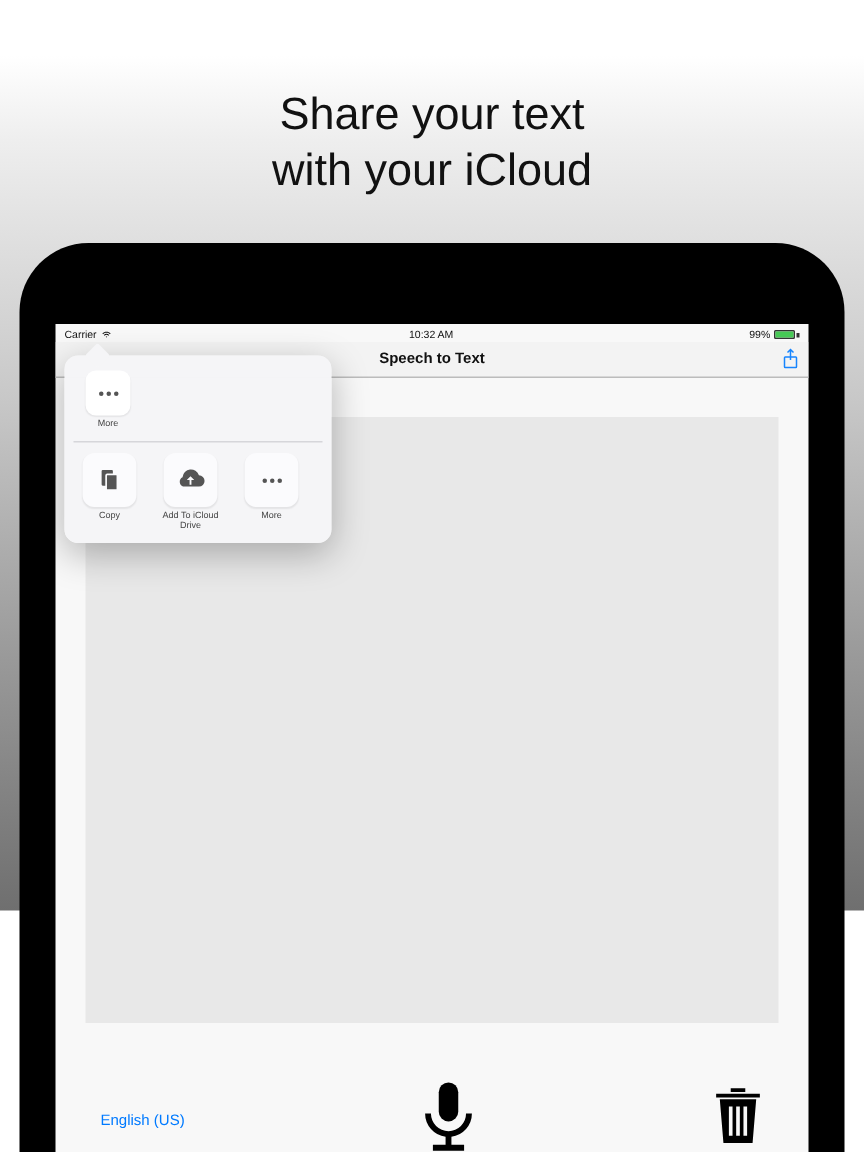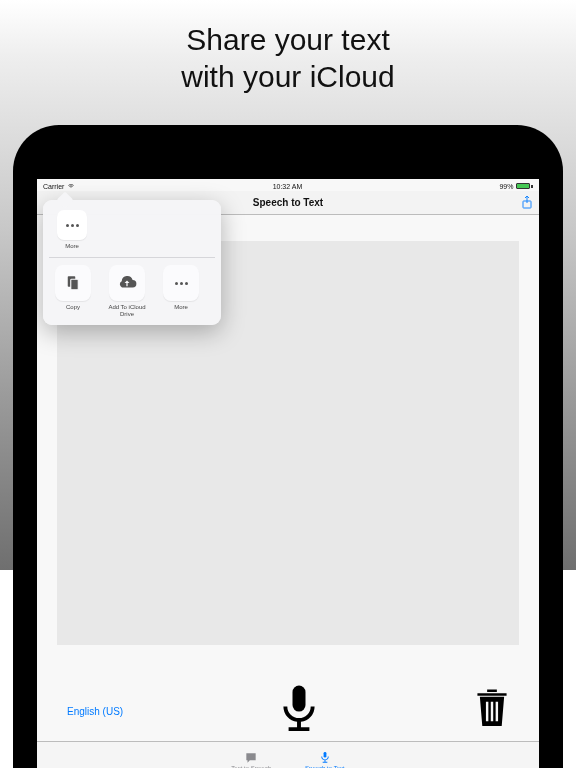--- a/index.html
+++ b/index.html
@@ -1,20 +1,20 @@
 <!DOCTYPE html>
 <html><head>
   <meta charset="utf-8">
   <style>
     * { margin: 0; padding: 0; box-sizing: border-box; }
     html, body { width: 576px; height: 768px; overflow: hidden; font-family: -apple-system, Helvetica, Arial, sans-serif; }
     .background {
       width: 576px; height: 570px;
       background: linear-gradient(180deg, #fff 0%, #eee 10%, #c8c8c8 40%, #9a9a9a 70%, #6f6f6f 100%);
-      display: flex; flex-direction: column; align-items: center;
+      display: flex; flex-direction: column; align-items: center; margin-top: 37px;
     }
     .headline {
       text-align: center; font-size: 30px; color: #111; font-weight: 400;
       margin-top: 22px; line-height: 1.22;
     }
     .tablet-wrap {
       margin-top: 30px;
       width: 550px;
     }
     .tablet {

